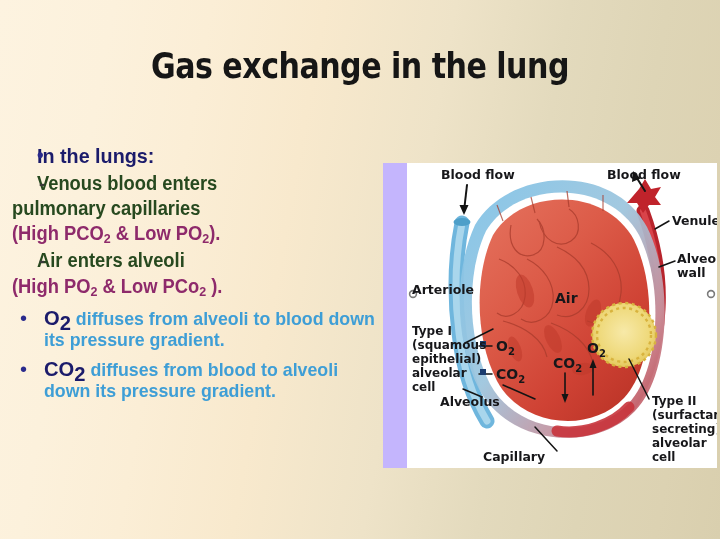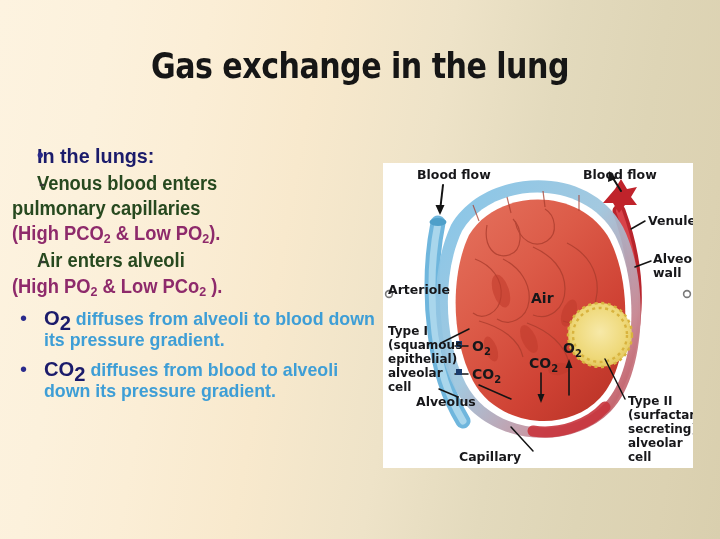--- a/index.html
+++ b/index.html
@@ -145,22 +145,23 @@
     line-height: 0;
   }
 
   
   .figure {
     position: absolute;
     left: 383px;
     top: 163px;
     width: 310px;
     height: 305px;
-    background: #8b5cf6;
+    background: #c4b5fd;
     overflow: hidden;
+    padding-left: 24px;
   }
   .fig-svg { display: block; }
 
   .cap {
     font-family: "DejaVu Sans", sans-serif;
     font-weight: bold;
     fill: #17171a;
   }
 </style>
 </head>

